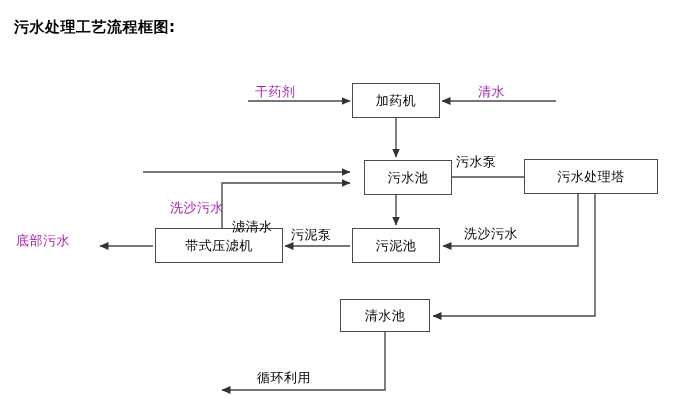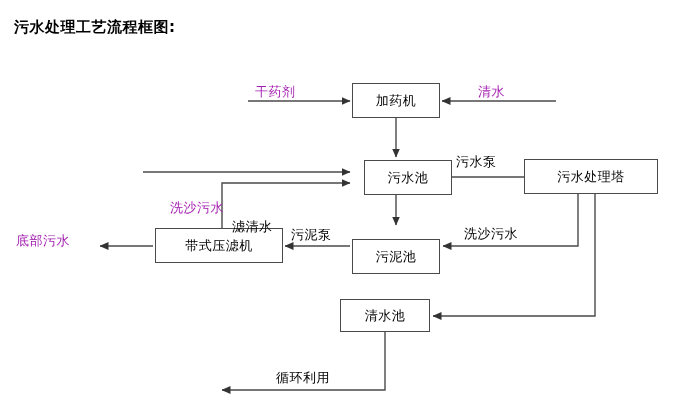--- a/index.html
+++ b/index.html
@@ -111,21 +111,21 @@
   </div>
 
   <div class="node-box" style="left:344px; top:160px; width:88px; height:35px;margin-left:20px;">
     <span>污水池</span>
   </div>
 
   <div class="node-box" style="left:524px; top:159px; width:134px; height:35px;">
     <span>污水处理塔</span>
   </div>
 
-  <div class="node-box" style="left:352px; top:228px; width:88px; height:35px;margin-top:11px;">
+  <div class="node-box" style="left:352px; top:228px; width:88px; height:35px;">
     <span>污泥池</span>
   </div>
 
   <div class="node-box" style="left:340px; top:299px; width:90px; height:33px;">
     <span>清水池</span>
   </div>
 
   <div class="node-box" style="left:155px; top:228px; width:128px; height:35px;">
     <span>带式压滤机</span>
   </div>
@@ -139,15 +139,15 @@
   <div class="edge-label" style="left:232px; top:188px;margin-top:30px;">滤清水</div>
 
   <div class="edge-label" style="left:456px; top:153px;">污水泵</div>
 
   <div class="edge-label" style="left:464px; top:225px;">洗沙污水</div>
 
   <div class="edge-label" style="left:291px; top:226px;">污泥泵</div>
 
   <div class="terminal-label" style="left:16px; top:232px;">底部污水</div>
 
-  <div class="edge-label" style="left:276px; top:369px;text-align:right;">循环利用</div>
+  <div class="edge-label" style="left:257px; top:369px;text-align:right;">循环利用</div>
 
 </div>
 
 </body></html>

